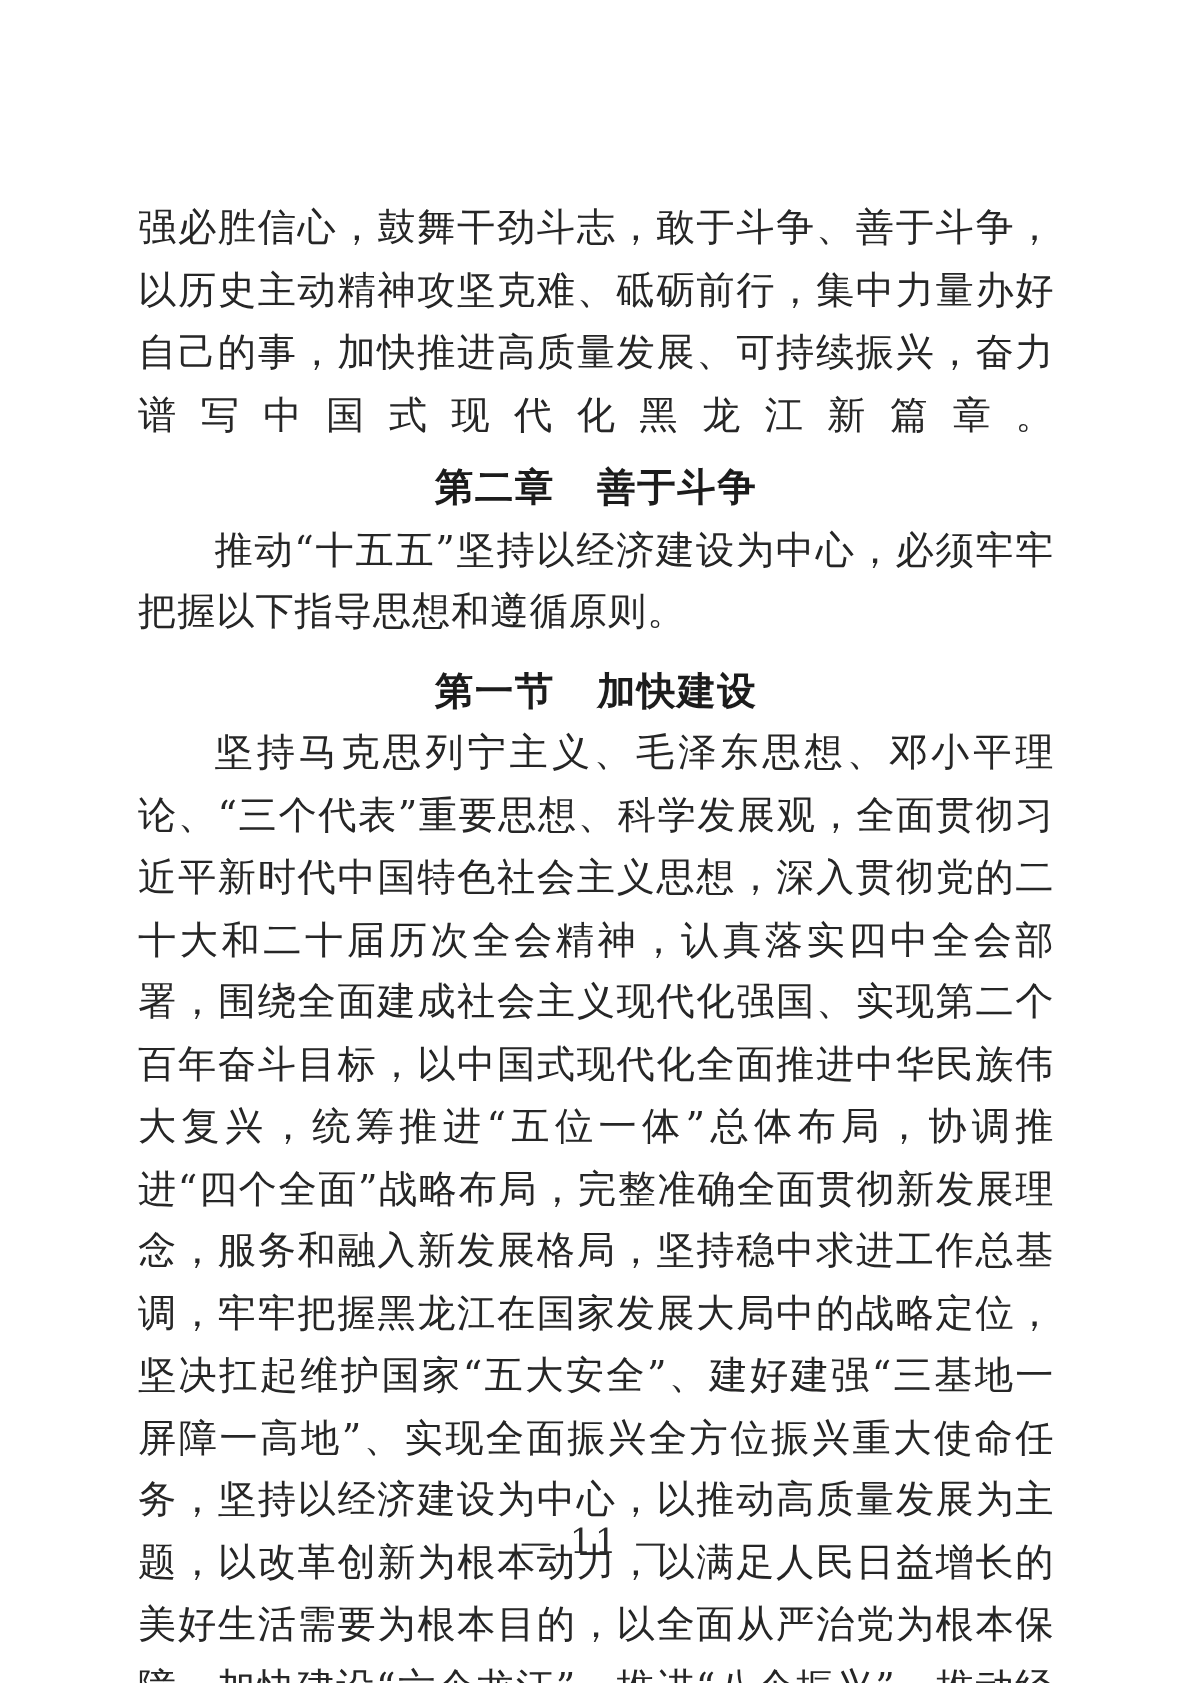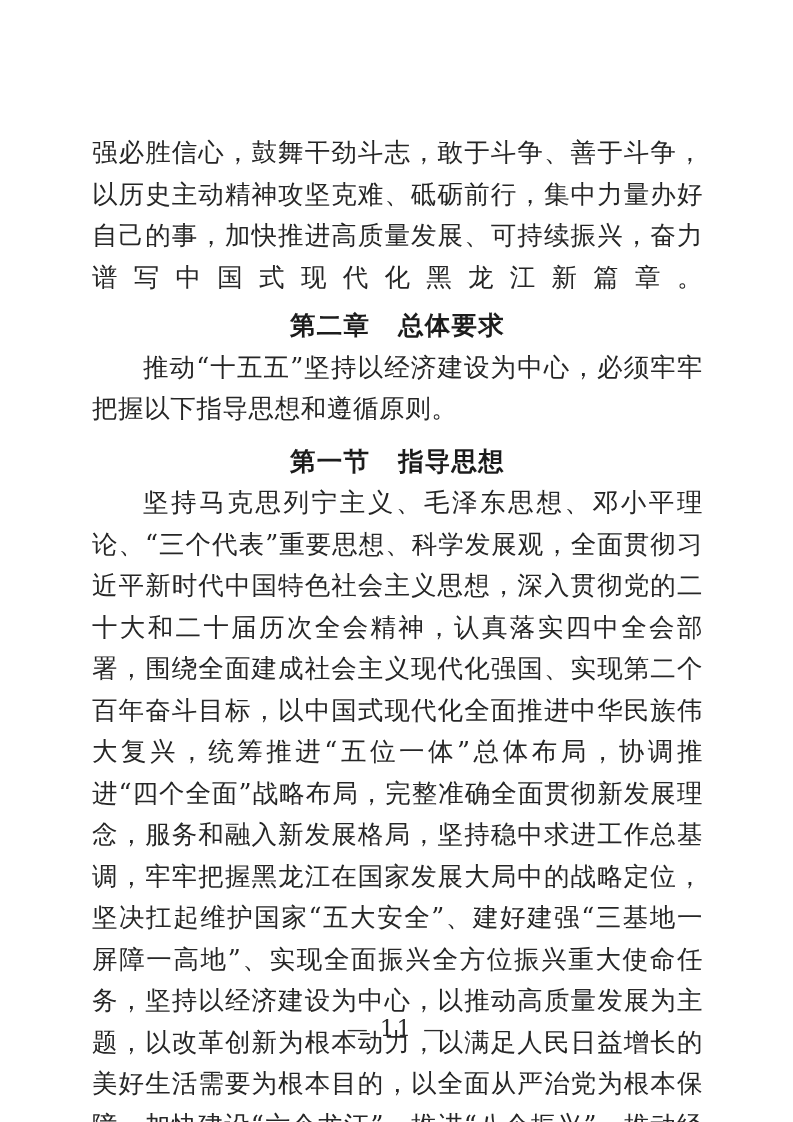--- a/index.html
+++ b/index.html
@@ -104,29 +104,29 @@
 
 <div class="page">
 
   <div class="text-column">
 
     <p class="cjk para stretch-last">强必胜信心，鼓舞干劲斗志，敢于斗争、善于斗争，以历史主动精神攻坚克难、砥砺前行，集中力量办好自己的事，加快推进高质量发展、可持续振兴，奋力谱写中国式现代化黑龙江新篇章。</p>
 
     <div class="spacer-sm"></div>
 
     <h1 class="heading">
-      <span>第二章</span><span class="gap"></span><span>总体要求</span>
+      <span>第二章</span><span class="gap"></span><span>善于斗争</span>
     </h1>
 
     <p class="cjk para indent">推动“十五五”坚持以经济建设为中心，必须牢牢把握以下指导思想和遵循原则。</p>
 
     <div class="spacer-md"></div>
 
     <h2 class="heading">
-      <span>第一节</span><span class="gap"></span><span>指导思想</span>
+      <span>第一节</span><span class="gap"></span><span>加快建设</span>
     </h2>
 
     <p class="cjk para indent stretch-last">坚持马克思列宁主义、毛泽东思想、邓小平理论、“三个代表”重要思想、科学发展观，全面贯彻习近平新时代中国特色社会主义思想，深入贯彻党的二十大和二十届历次全会精神，认真落实四中全会部署，围绕全面建成社会主义现代化强国、实现第二个百年奋斗目标，以中国式现代化全面推进中华民族伟大复兴，统筹推进“五位一体”总体布局，协调推进“四个全面”战略布局，完整准确全面贯彻新发展理念，服务和融入新发展格局，坚持稳中求进工作总基调，牢牢把握黑龙江在国家发展大局中的战略定位，坚决扛起维护国家“五大安全”、建好建强“三基地一屏障一高地”、实现全面振兴全方位振兴重大使命任务，坚持以经济建设为中心，以推动高质量发展为主题，以改革创新为根本动力，以满足人民日益增长的美好生活需要为根本目的，以全面从严治党为根本保障，加快建设“六个龙江”、推进“八个振兴”，推动经济实现质的有效提升和量的合理增长，推动人的全面发展、全体人民共同富裕迈出坚实步伐，与全国同步基本实现社会主义现代化取</p>
 
   </div>
 
   <div class="page-footer">
     <span class="dash">—</span><span class="num">11</span><span class="dash">—</span>
   </div>
 

